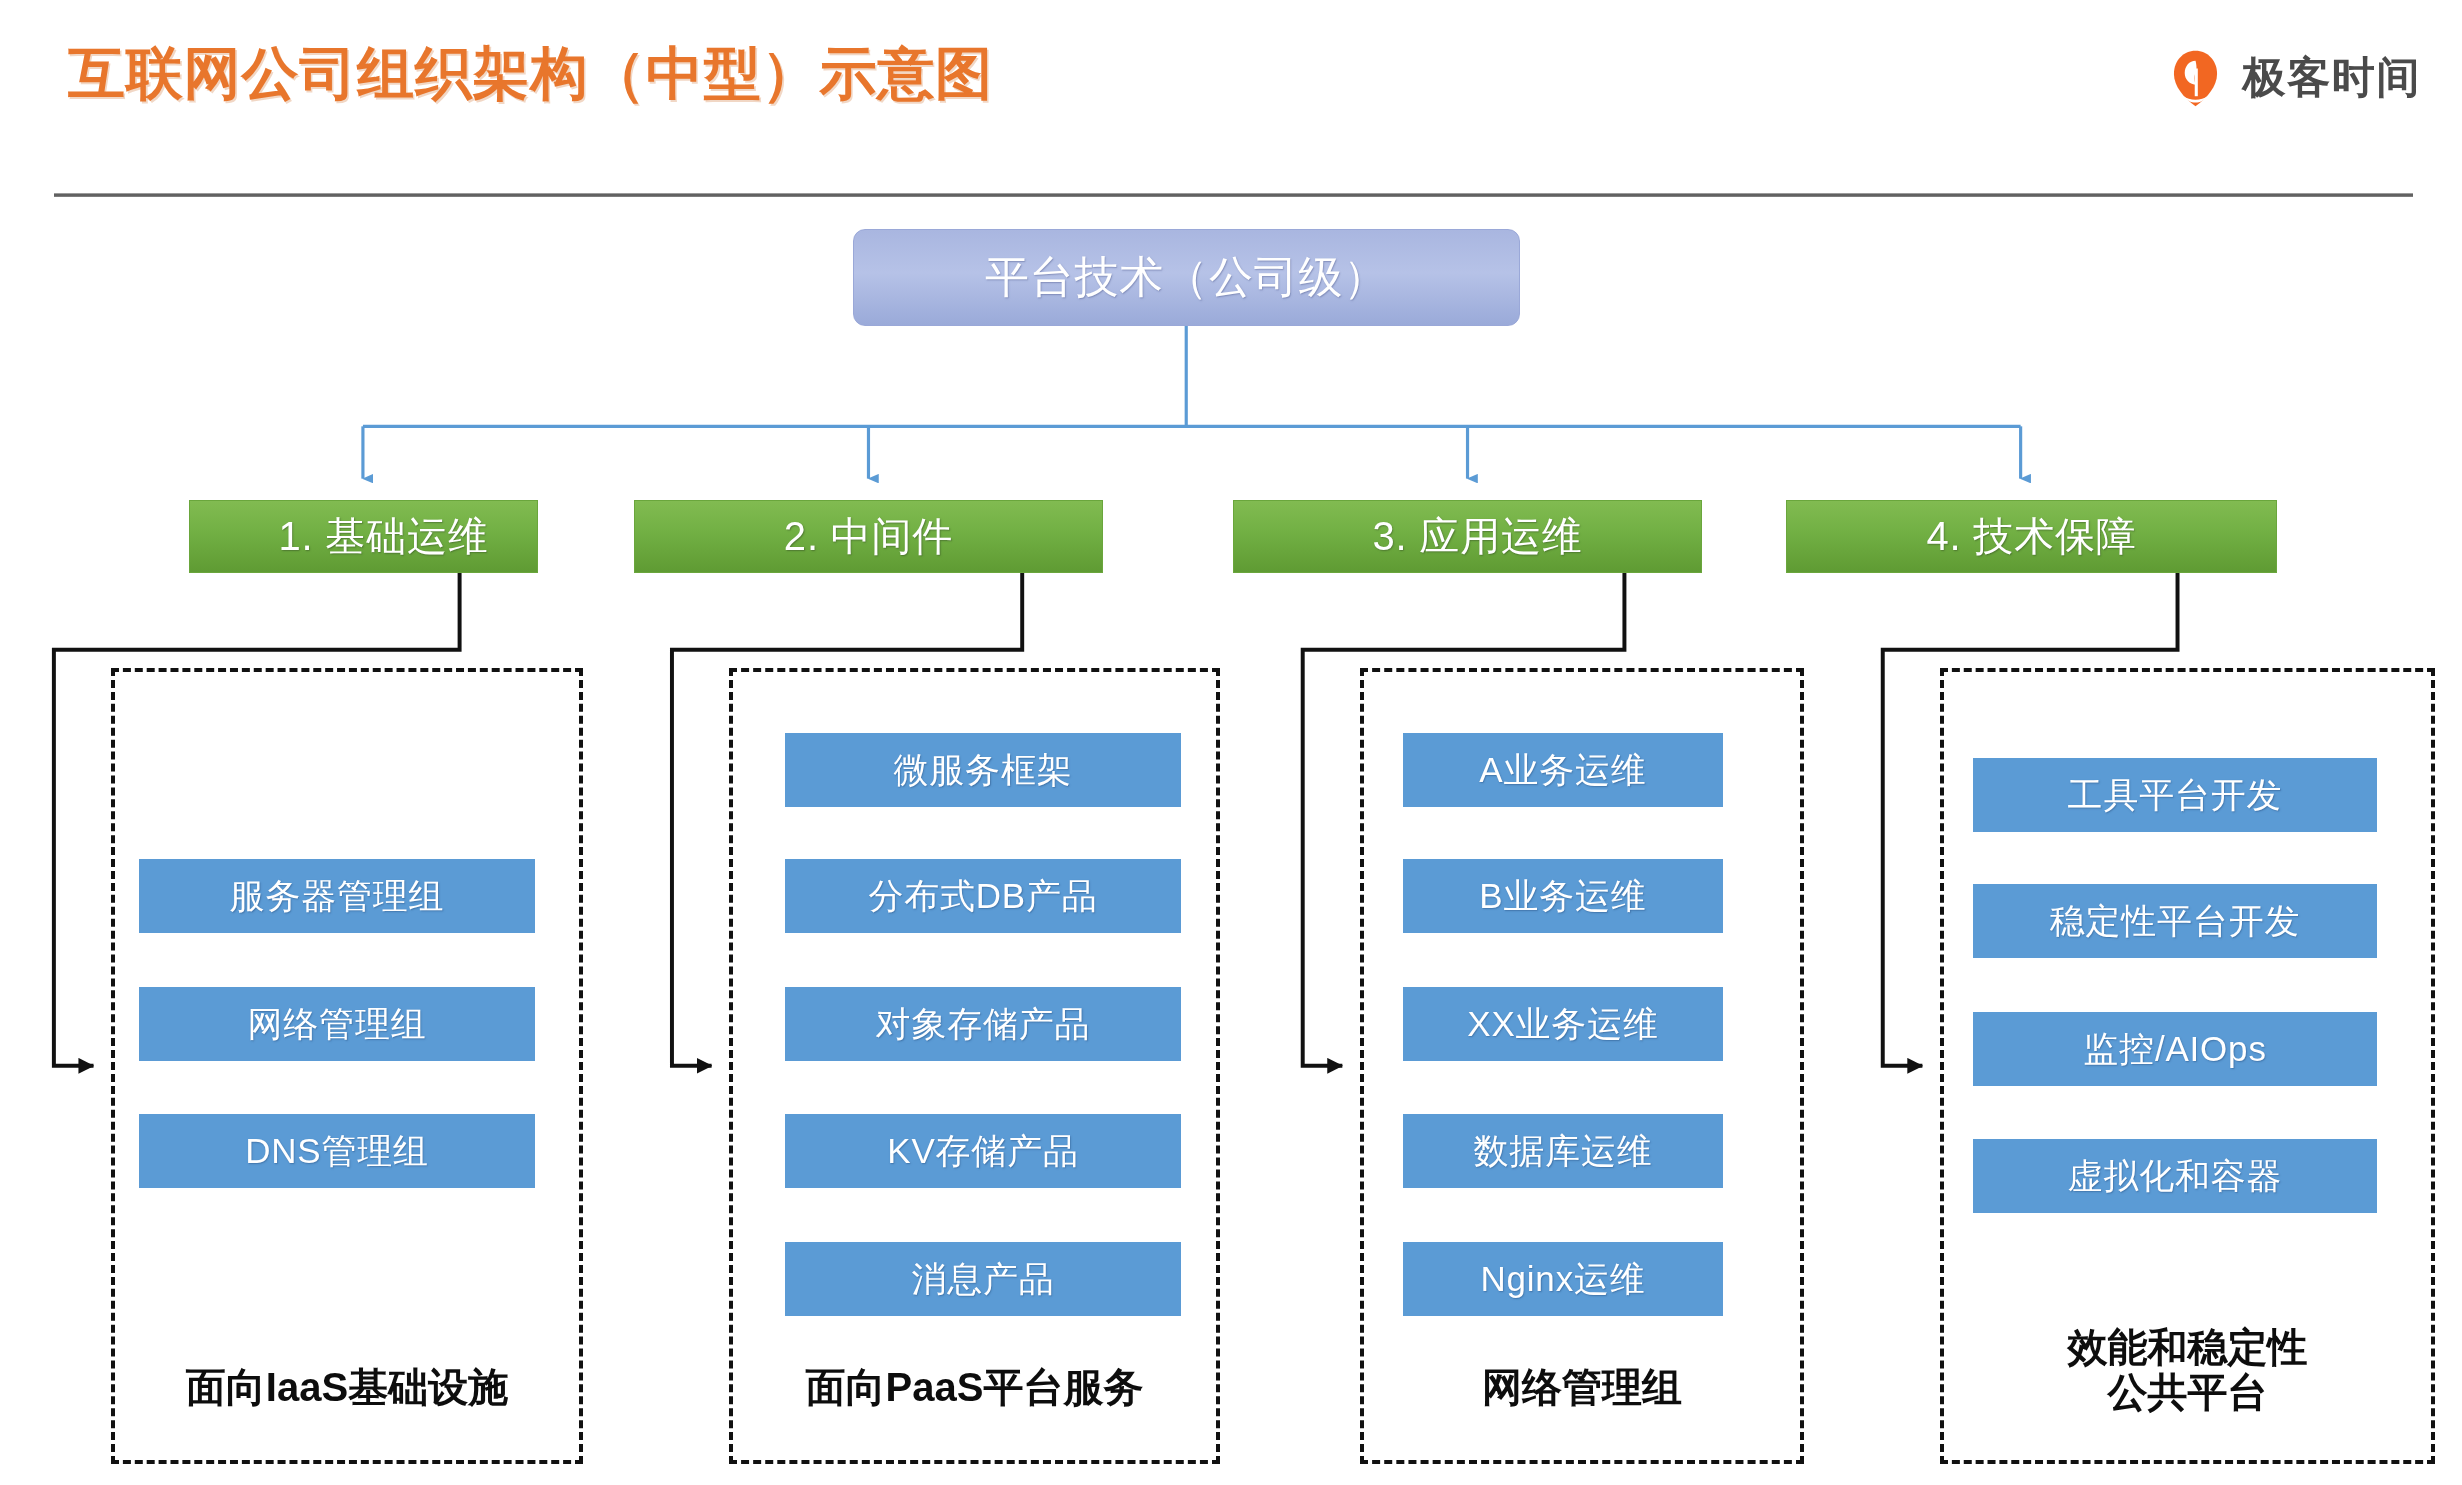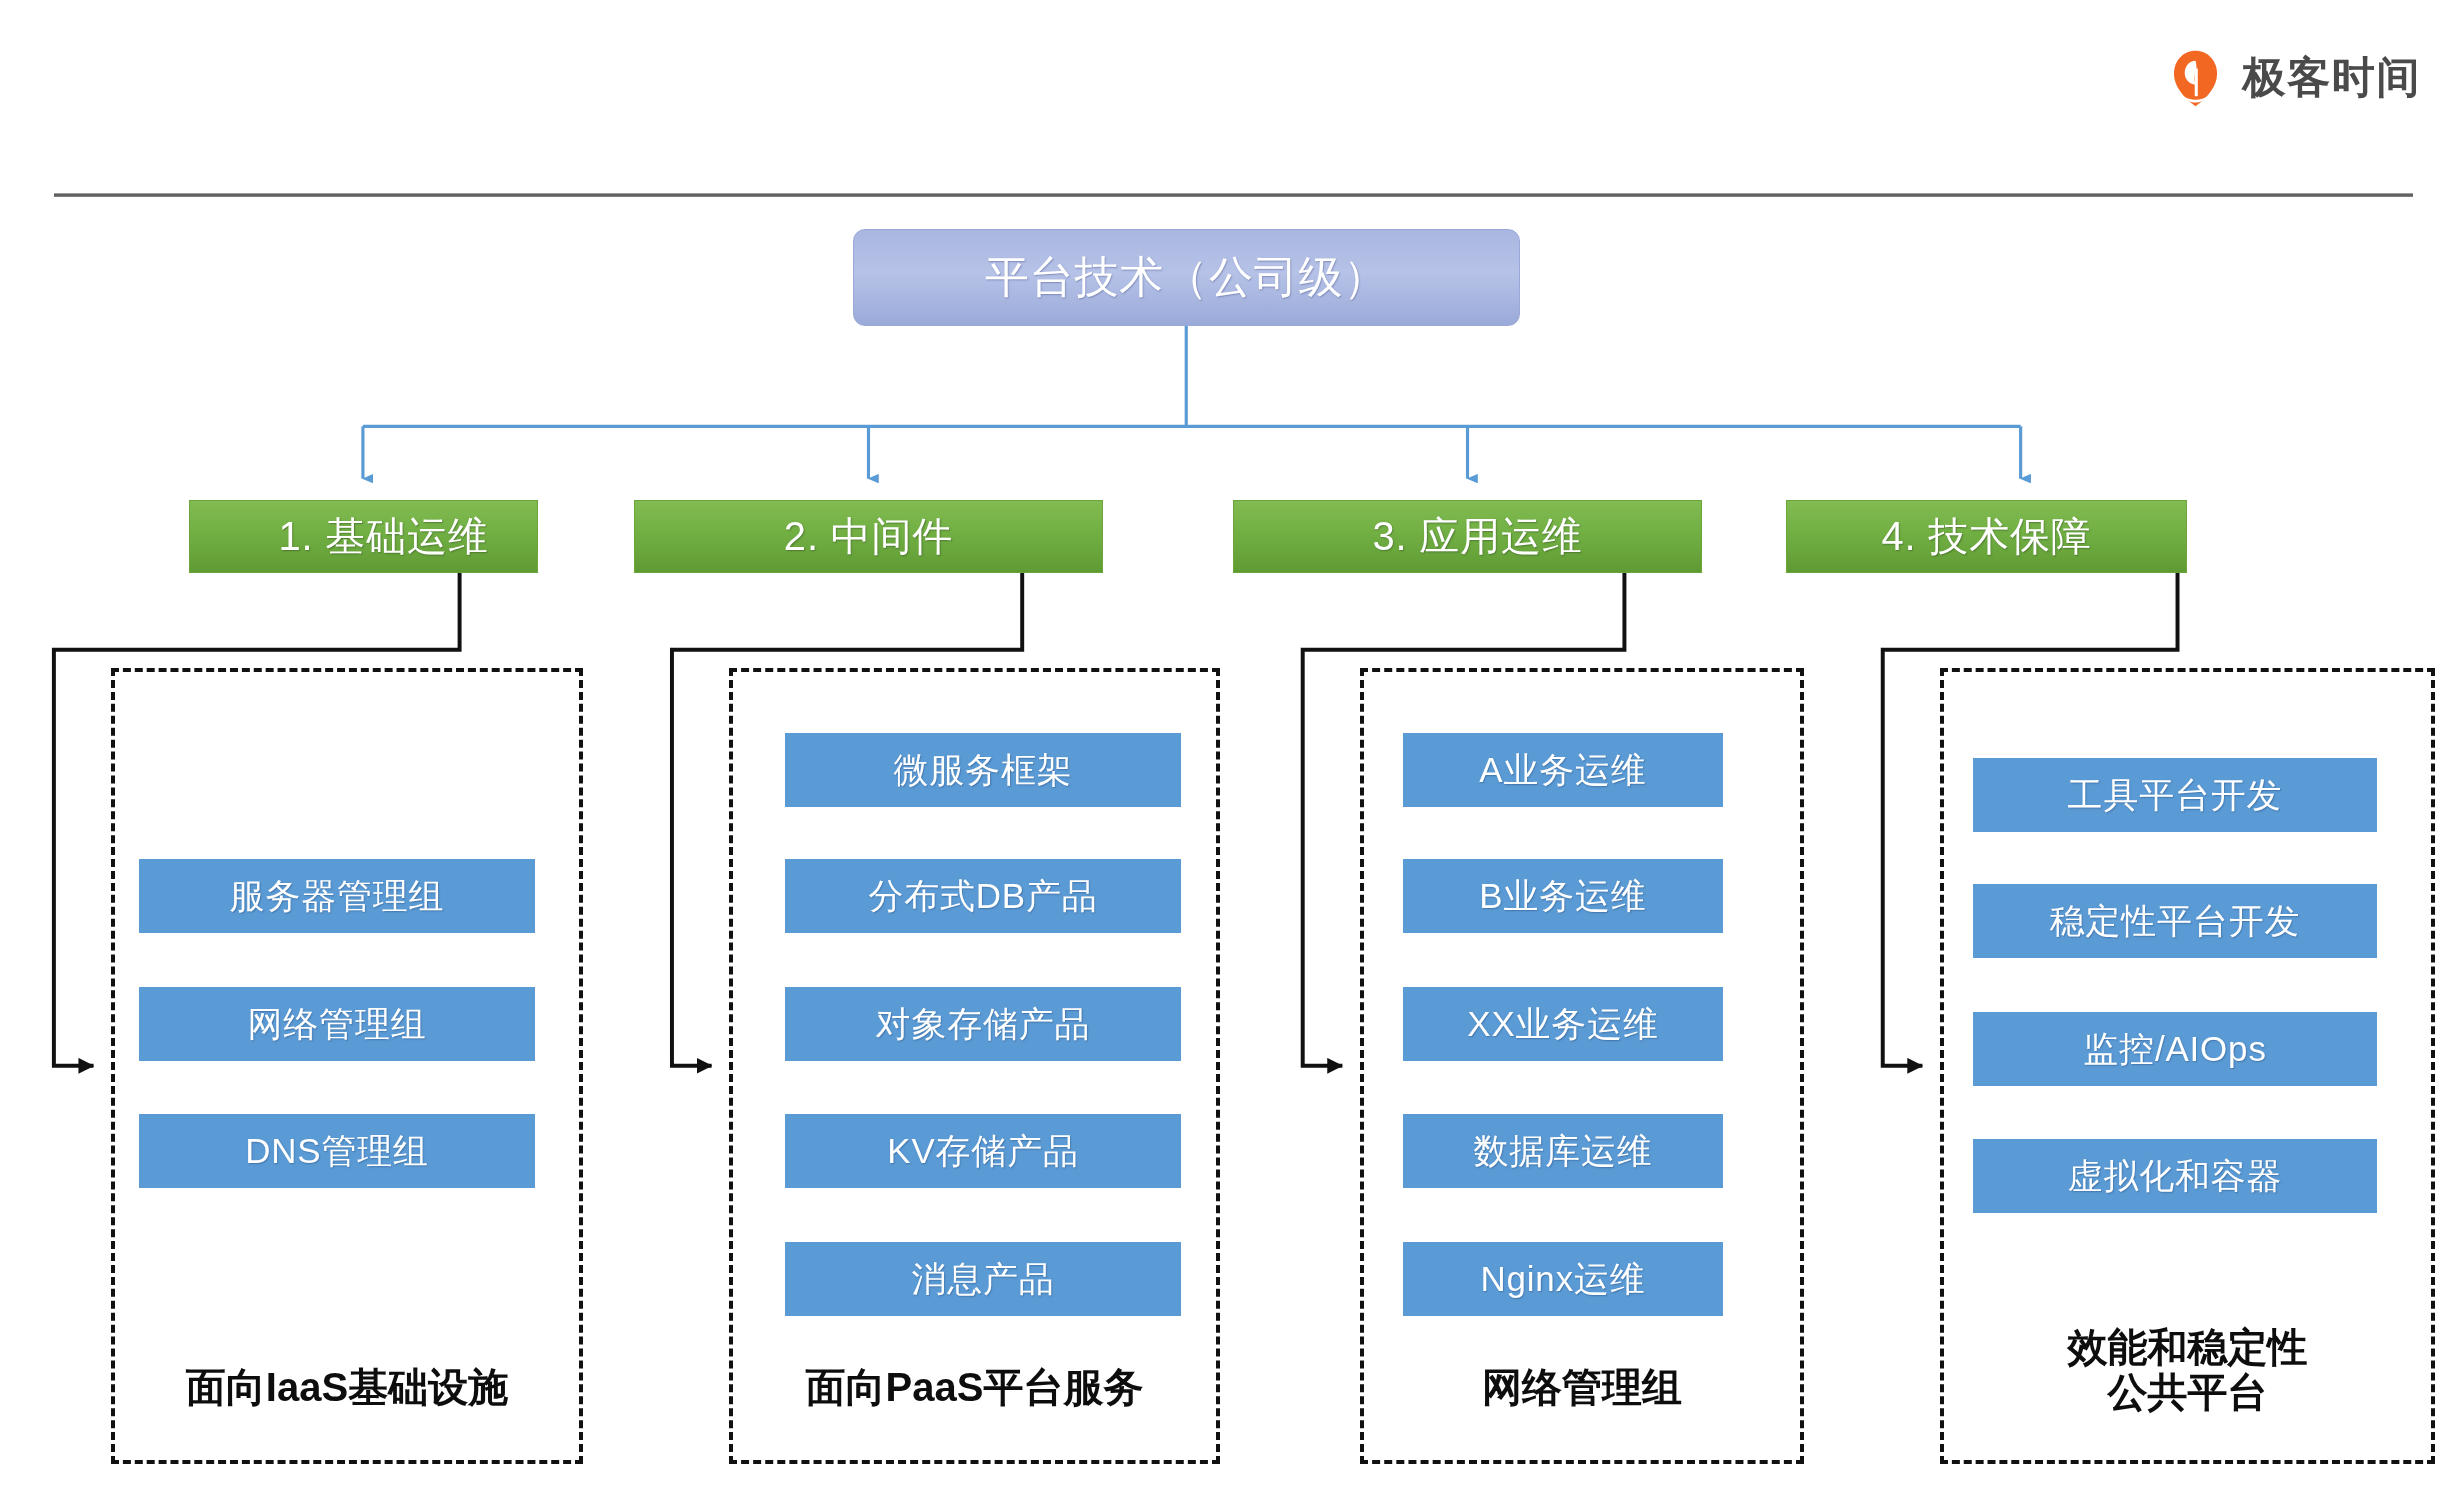--- a/index.html
+++ b/index.html
@@ -55,21 +55,21 @@
     background:linear-gradient(to bottom,#81bb51 0%,#73b145 40%,#5f9b33 100%);
     border:0.8px solid #6aa63c;
     display:flex;align-items:center;justify-content:center;
     color:#ffffff;font-size:40px;letter-spacing:0.8px;
     text-shadow:0.8px 0.8px 1.6px rgba(60,90,40,.6);
     box-sizing:border-box;
   }
   .dept.d1{left:189px;width:349px;padding-left:40px;}
   .dept.d2{left:634px;width:469px;}
   .dept.d3{left:1233px;width:469px;padding-left:20px;}
-  .dept.d4{left:1786px;width:401px;}
+  .dept.d4{left:1786px;width:491px;}
 
   
   .group{
     position:absolute;top:668px;
     border:4.8px dashed #111111;
     box-sizing:border-box;
     background:transparent;
   }
   .group.g1{left:111px;width:472px;height:796px;}
   .group.g2{left:729px;width:491px;height:796px;}
@@ -100,20 +100,21 @@
   .cap1{left:111px;width:472px;top:1365px;}
   .cap2{left:729px;width:491px;top:1365px;}
   .cap3{left:1360px;width:444px;top:1365px;}
   .cap4{left:1940px;width:495px;top:1325px;}
 </style>
 </head>
 <body>
 
 <div id="stage">
 
+  <div class="page-title">互联网公司组织架构（中型）示意图</div>
 
   <div class="logo">
     <svg class="logo-mark" viewBox="0 0 62 74">
       <path d="M31 1 C15 1 3 14 3 31 C3 47 16 62 31 73 C46 62 59 47 59 31 C59 14 47 1 31 1 Z" fill="#F26722"></path>
       <path d="M31 14 C23 14 17 21 17 30 C17 38 23 45 31 45 C31 45 28 36 31 30 C34 24 31 14 31 14 Z" fill="#ffffff"></path>
       <path d="M30 24 L34 24 L34 60 L30 60 Z" fill="#ffffff"></path>
       <path d="M16 60 C22 66 40 66 46 60 C40 71 22 71 16 60 Z" fill="#ffffff"></path>
     </svg>
     <div class="logo-text">极客时间</div>
   </div>

